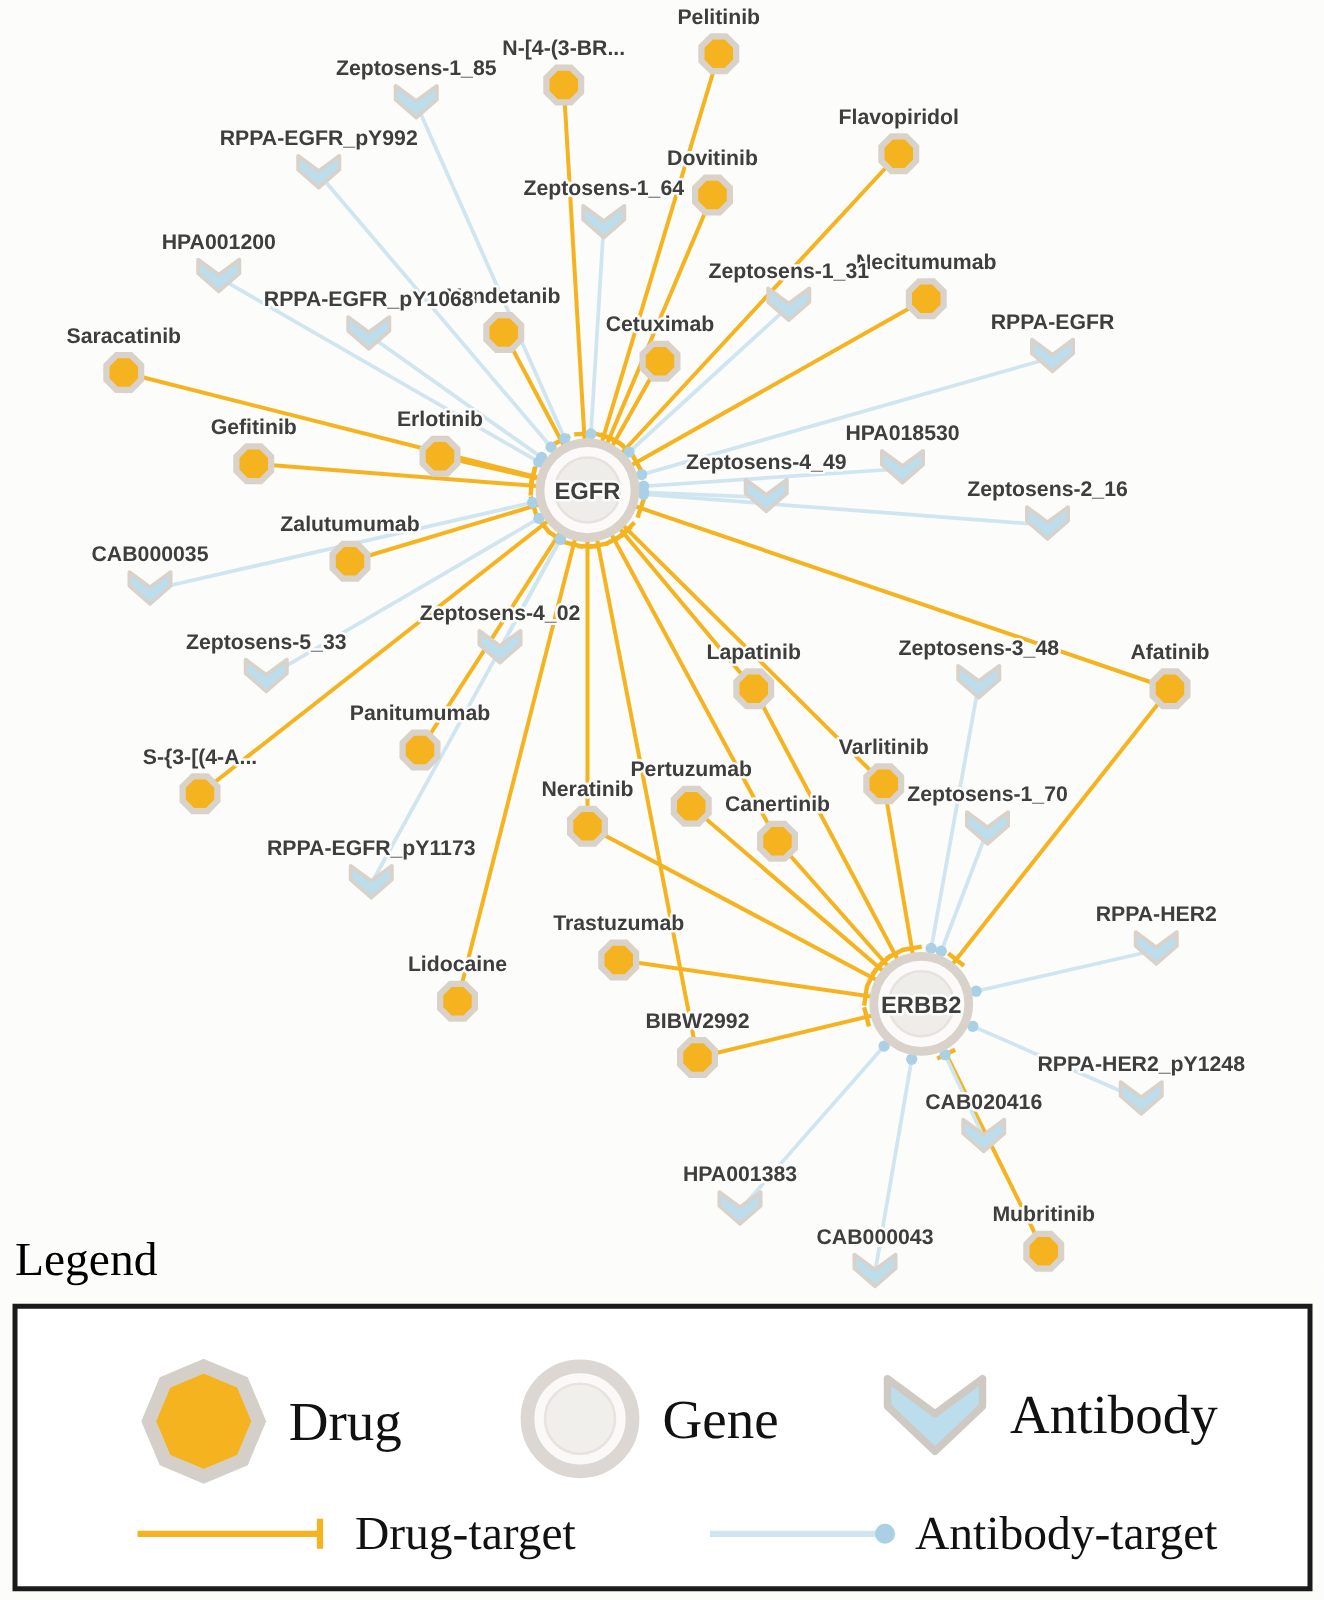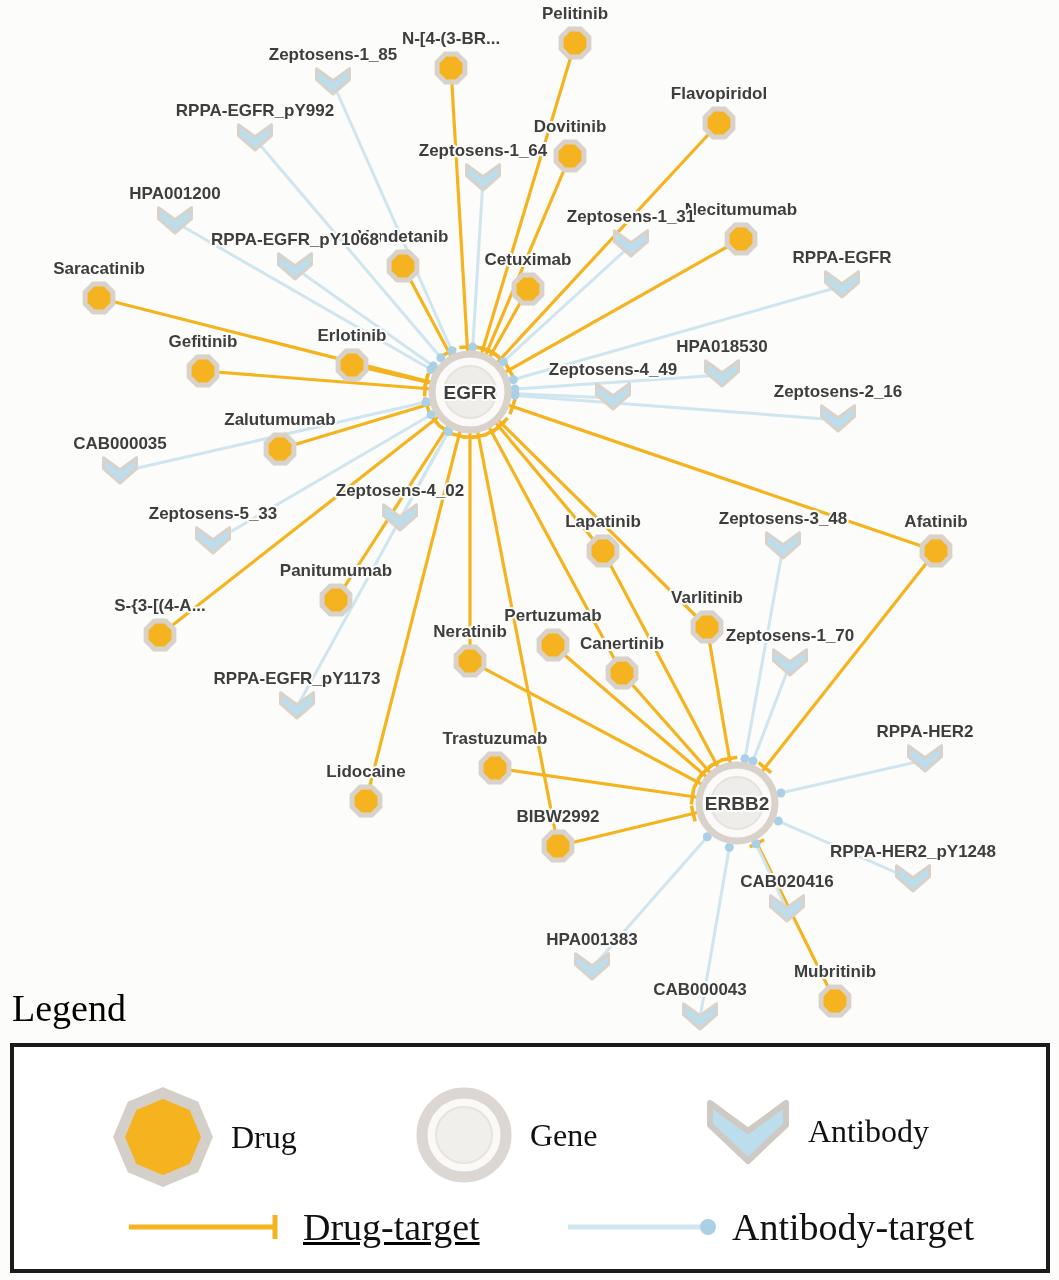--- a/index.html
+++ b/index.html
@@ -6,21 +6,21 @@
   .page{position:relative;width:1059px;height:1280px;background:#fcfcfb;overflow:hidden;
         font-family:"Liberation Sans",sans-serif;}
   svg.net{position:absolute;left:0;top:0;}
   svg.net text{font-family:"Liberation Sans",sans-serif;font-weight:bold;
         paint-order:stroke;stroke:#fcfcfb;stroke-width:4px;stroke-linejoin:round;}
   .legend-title{position:absolute;left:12px;top:986px;
         font-family:"Liberation Serif",serif;font-weight:normal;font-size:38px;color:#000;}
   .legend-box{position:absolute;left:10px;top:1043px;width:1032px;height:222px;
         border:4px solid #1b1b1b;background:#ffffff;}
   .lg-item{position:absolute;display:flex;align-items:center;}
-  .lg-node-label{font-family:"Liberation Serif",serif;font-size:32px;color:#111;margin-left:14px;}
+  .lg-node-label{font-family:"Liberation Serif",serif;font-size:44px;color:#111;margin-left:14px;}
   .lg-edge-label{font-family:"Liberation Serif",serif;font-size:38px;color:#111;margin-left:10px;}
 </style>
 </head>
 <body>
 
 <div class="page">
 
   <svg class="net" width="1059" height="1035" viewBox="0 0 1059 1035">
       <line x1="575" y1="43" x2="470" y2="392" stroke="#F5B41F" stroke-width="3.2"></line>
       <line x1="475.3038386883356" y1="346.6032017079605" x2="490.62542960176853" y2="351.2128494039791" stroke="#F5B41F" stroke-width="3.5"></line>
@@ -329,21 +329,21 @@
       <span class="lg-node-label">Gene</span>
     </div>
 
     <div class="lg-item" style="left:688px;top:44px;">
       <svg width="92" height="80" viewBox="0 0 92 80">
         <polygon points="8,12 46,40 84,12 84,34 46,70 8,34" fill="#BCDDEC" stroke="#CFC9C3" stroke-width="6" stroke-linejoin="round"></polygon>
       </svg>
       <span class="lg-node-label">Antibody</span>
     </div>
 
-    <div class="lg-item" style="left:109px;top:158px;text-decoration:underline;">
+    <div class="lg-item" style="left:90px;top:158px;">
       <svg width="170" height="34" viewBox="0 0 170 34">
         <line x1="6" y1="17" x2="152" y2="17" stroke="#F5B41F" stroke-width="5"></line>
         <line x1="152" y1="5" x2="152" y2="29" stroke="#F5B41F" stroke-width="5"></line>
       </svg>
       <span class="lg-edge-label">Drug-target</span>
     </div>
 
     <div class="lg-item" style="left:548px;top:158px;justify-content:space-between;">
       <svg width="160" height="34" viewBox="0 0 160 34">
         <line x1="6" y1="17" x2="142" y2="17" stroke="#CFE5F0" stroke-width="5"></line>

